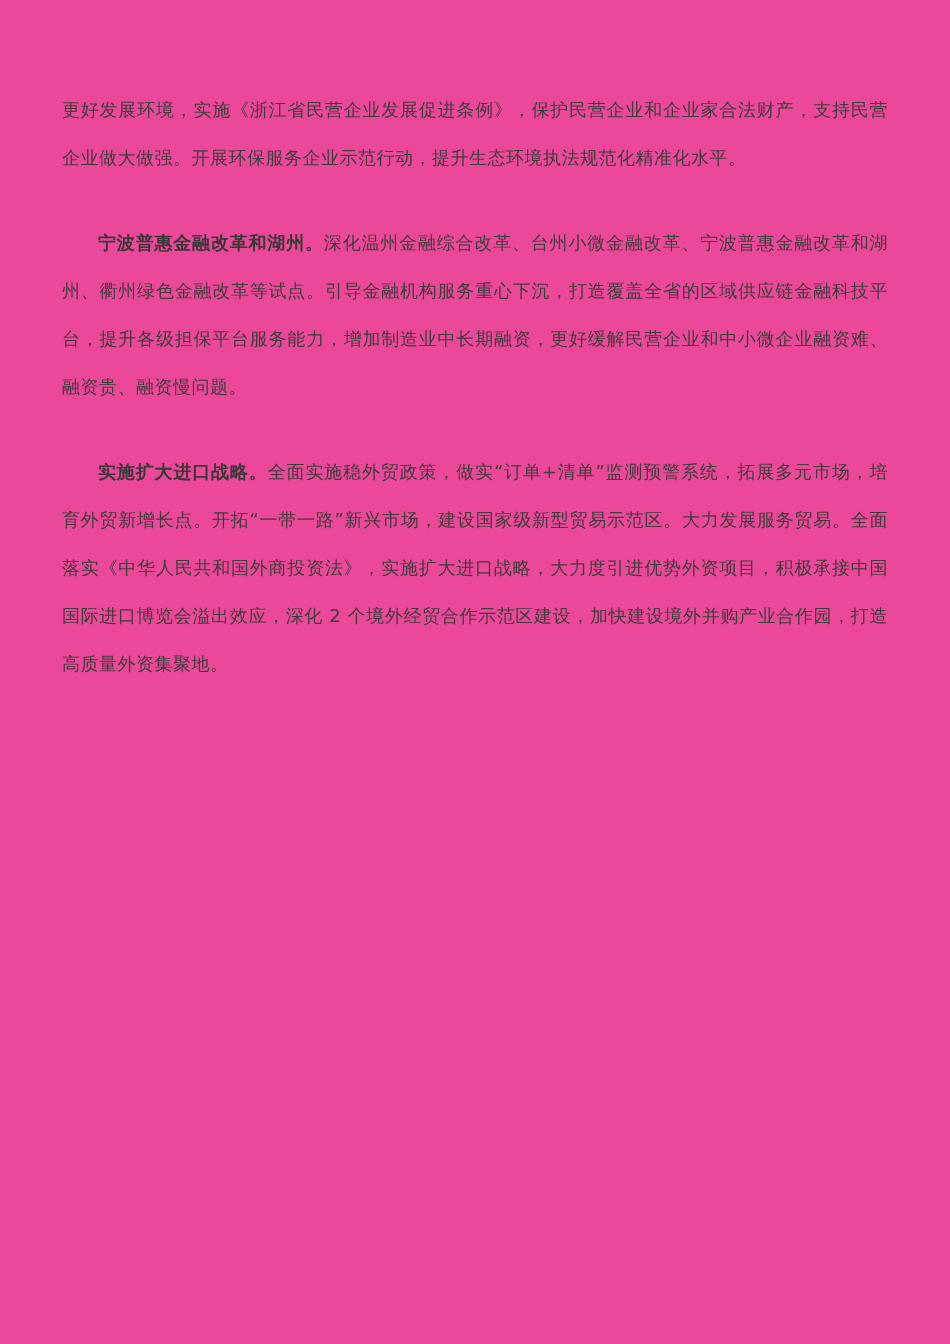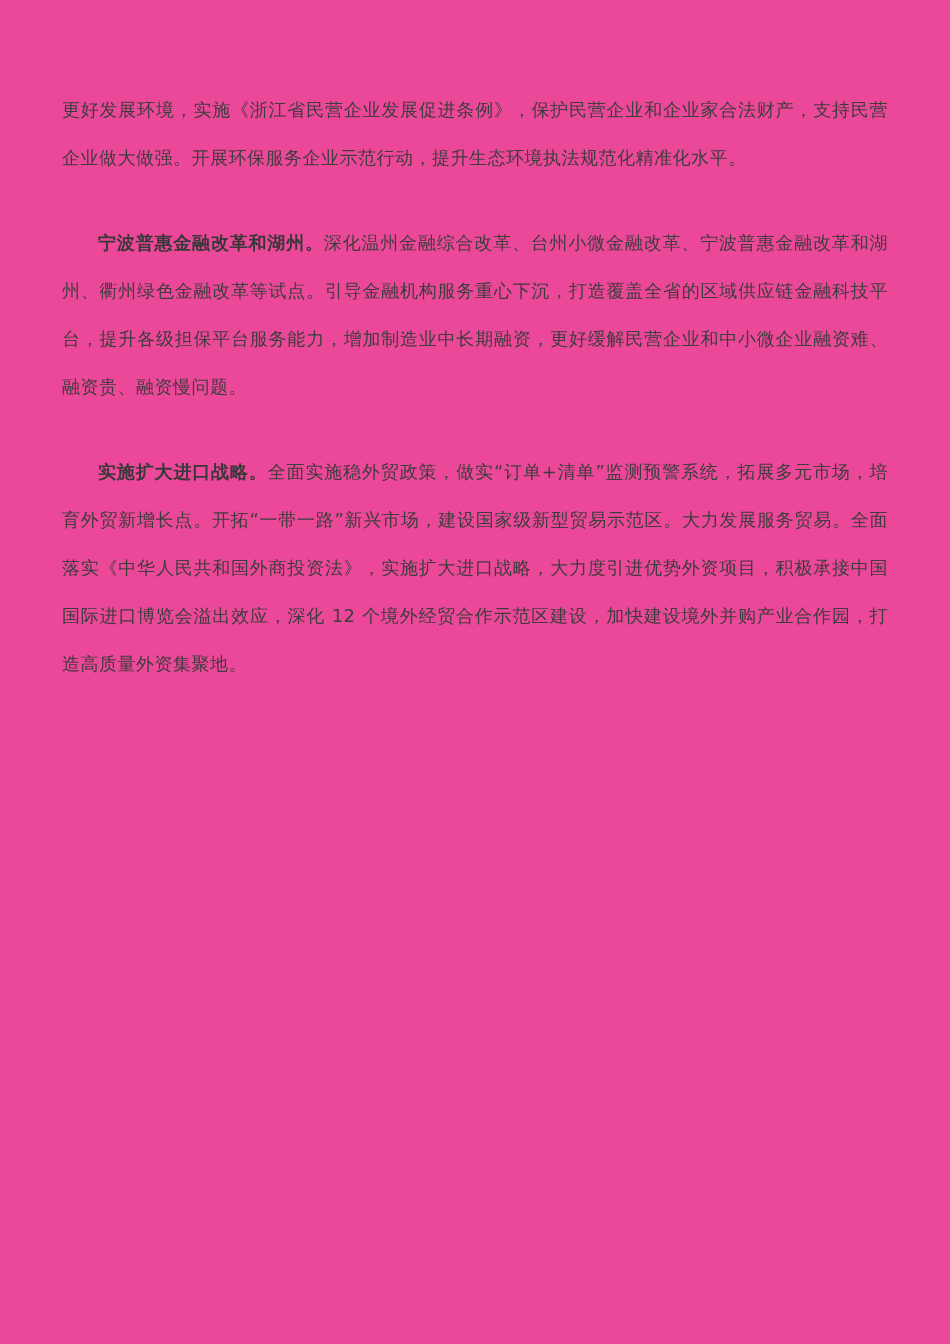--- a/index.html
+++ b/index.html
@@ -30,15 +30,15 @@
   .para.indent { text-indent: 2em; }
   .para strong { font-weight: 700; color: #383838; }
 </style>
 </head>
 <body>
 
 <div class="page">
   <div id="content">
       <p class="para"><span>更好发展环境，实施《浙江省民营企业发展促进条例》，保护民营企业和企业家合法财产，支持民营企业做大做强。开展环保服务企业示范行动，提升生态环境执法规范化精准化水平。</span></p>
       <p class="para indent"><strong>宁波普惠金融改革和湖州。</strong><span>深化温州金融综合改革、台州小微金融改革、宁波普惠金融改革和湖州、衢州绿色金融改革等试点。引导金融机构服务重心下沉，打造覆盖全省的区域供应链金融科技平台，提升各级担保平台服务能力，增加制造业中长期融资，更好缓解民营企业和中小微企业融资难、融资贵、融资慢问题。</span></p>
-      <p class="para indent"><strong>实施扩大进口战略。</strong><span>全面实施稳外贸政策，做实“订单+清单”监测预警系统，拓展多元市场，培育外贸新增长点。开拓“一带一路”新兴市场，建设国家级新型贸易示范区。大力发展服务贸易。全面落实《中华人民共和国外商投资法》，实施扩大进口战略，大力度引进优势外资项目，积极承接中国国际进口博览会溢出效应，深化 12 个境外经贸合作示范区建设，加快建设境外并购产业合作园，打造高质量外资集聚地。</span></p>
+      <p class="para indent"><strong>实施扩大进口战略。</strong><span>全面实施稳外贸政策，做实“订单+清单”监测预警系统，拓展多元市场，培育外贸新增长点。开拓“一带一路”新兴市场，建设国家级新型贸易示范区。大力发展服务贸易。全面落实《中华人民共和国外商投资法》，实施扩大进口战略，大力度引进优势外资项目，积极承接中国国际进口博览会溢出效应，深化 2 个境外经贸合作示范区建设，加快建设境外并购产业合作园，打造高质量外资集聚地。</span></p>
     </div>
 </div>
 
 </body></html>

